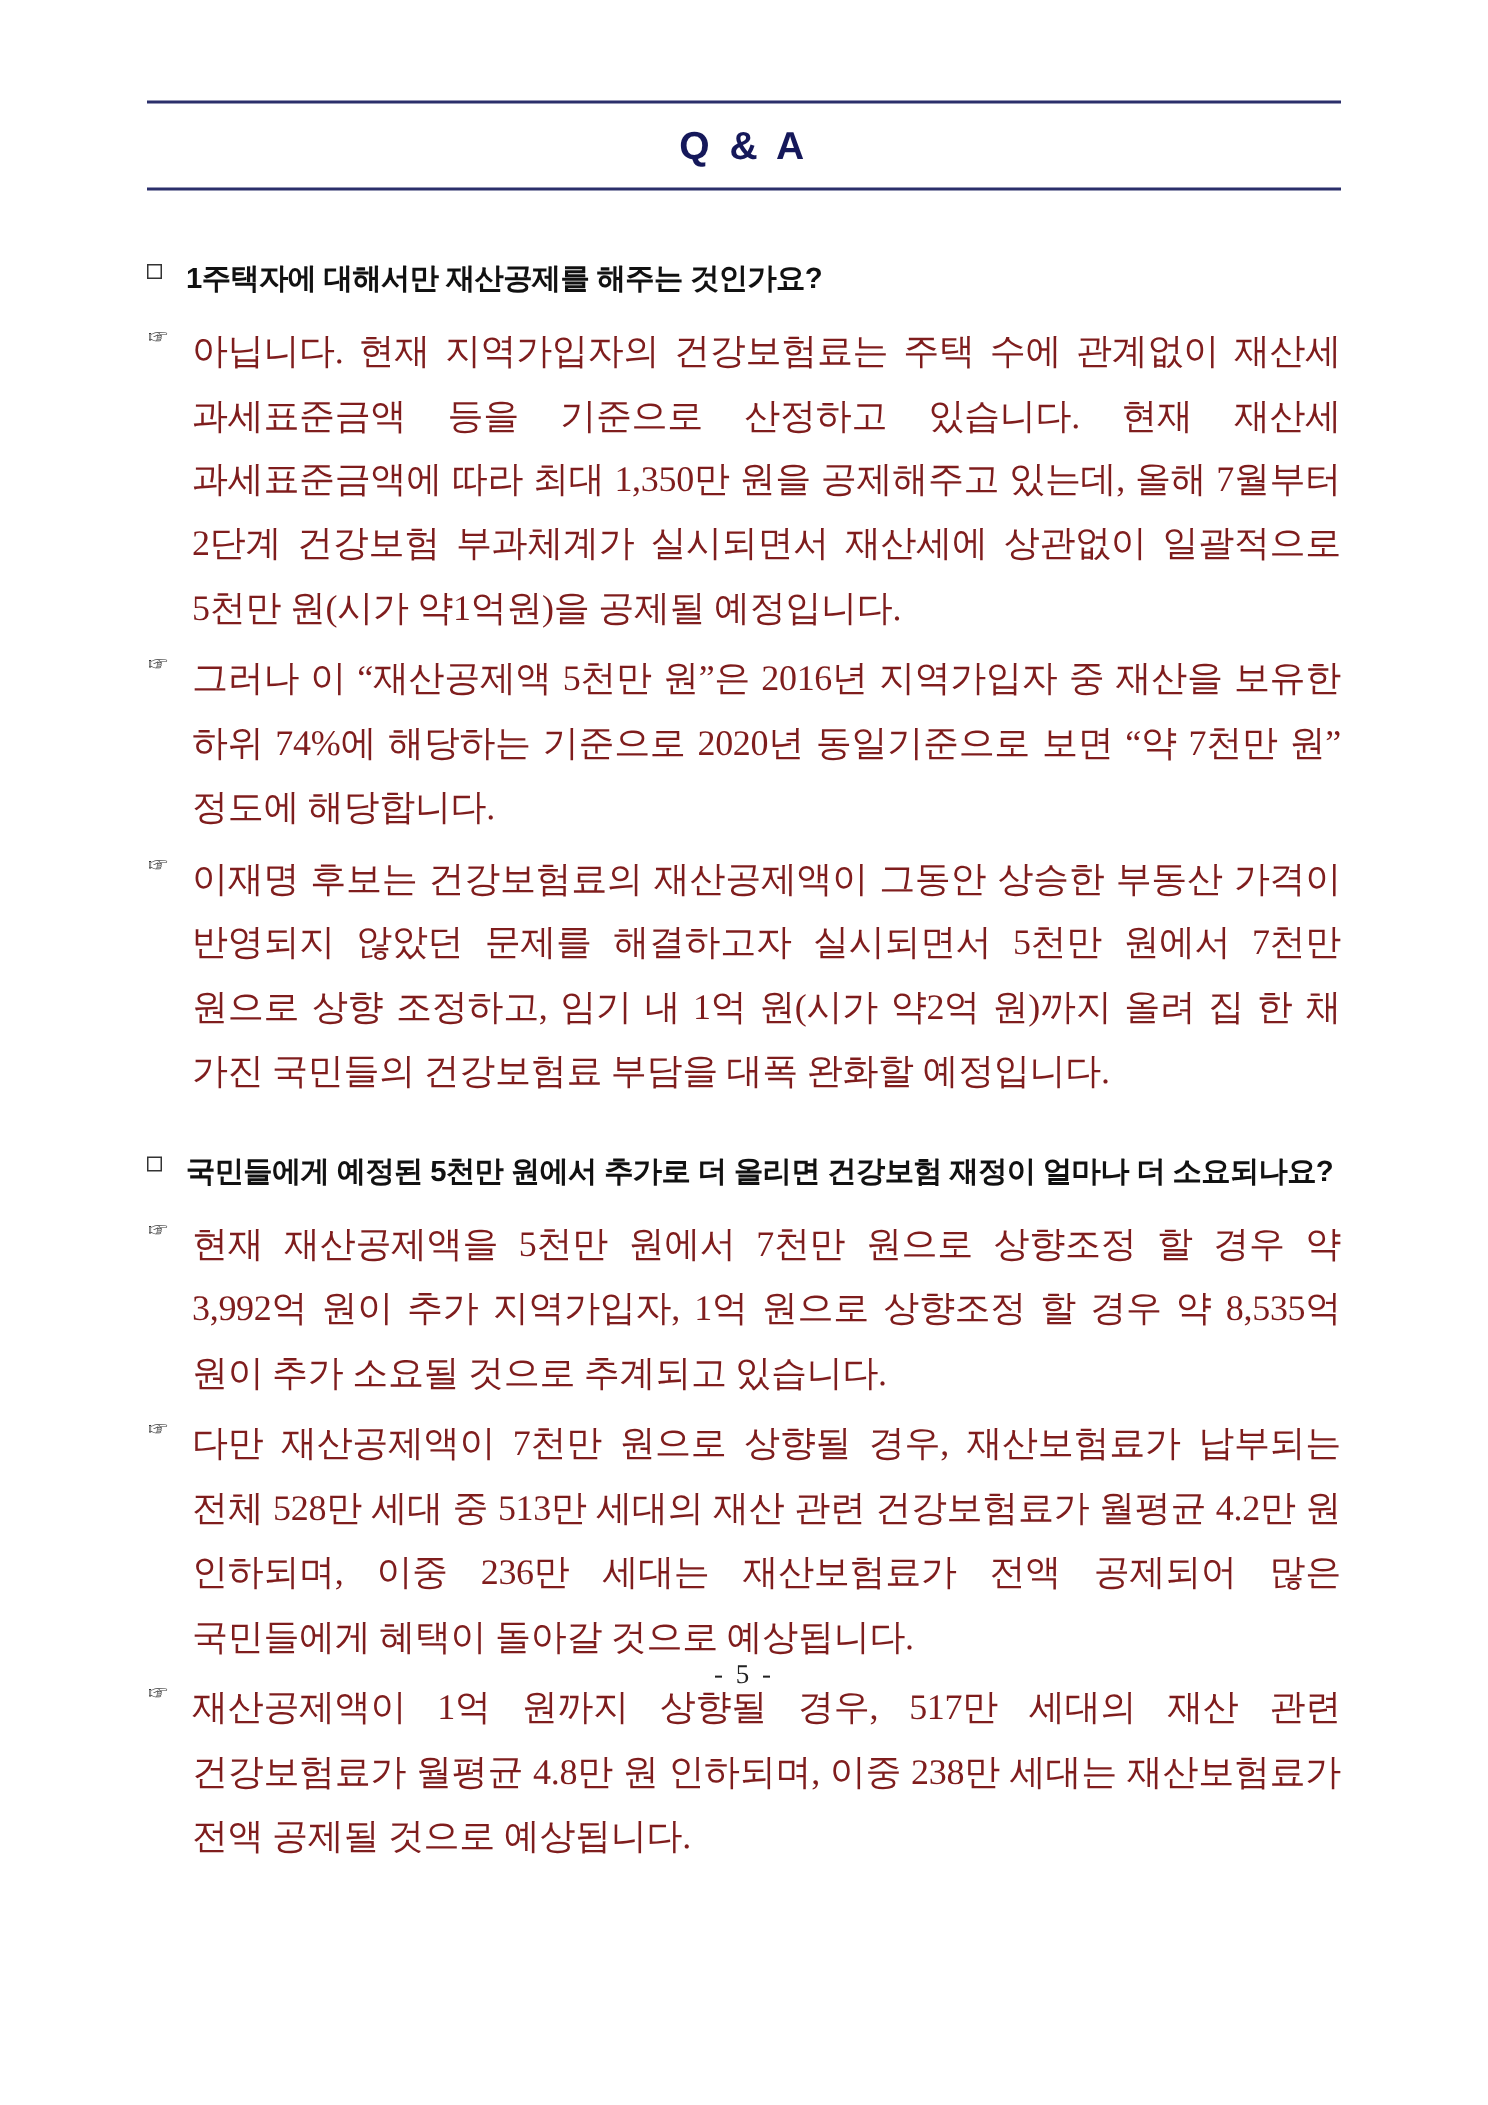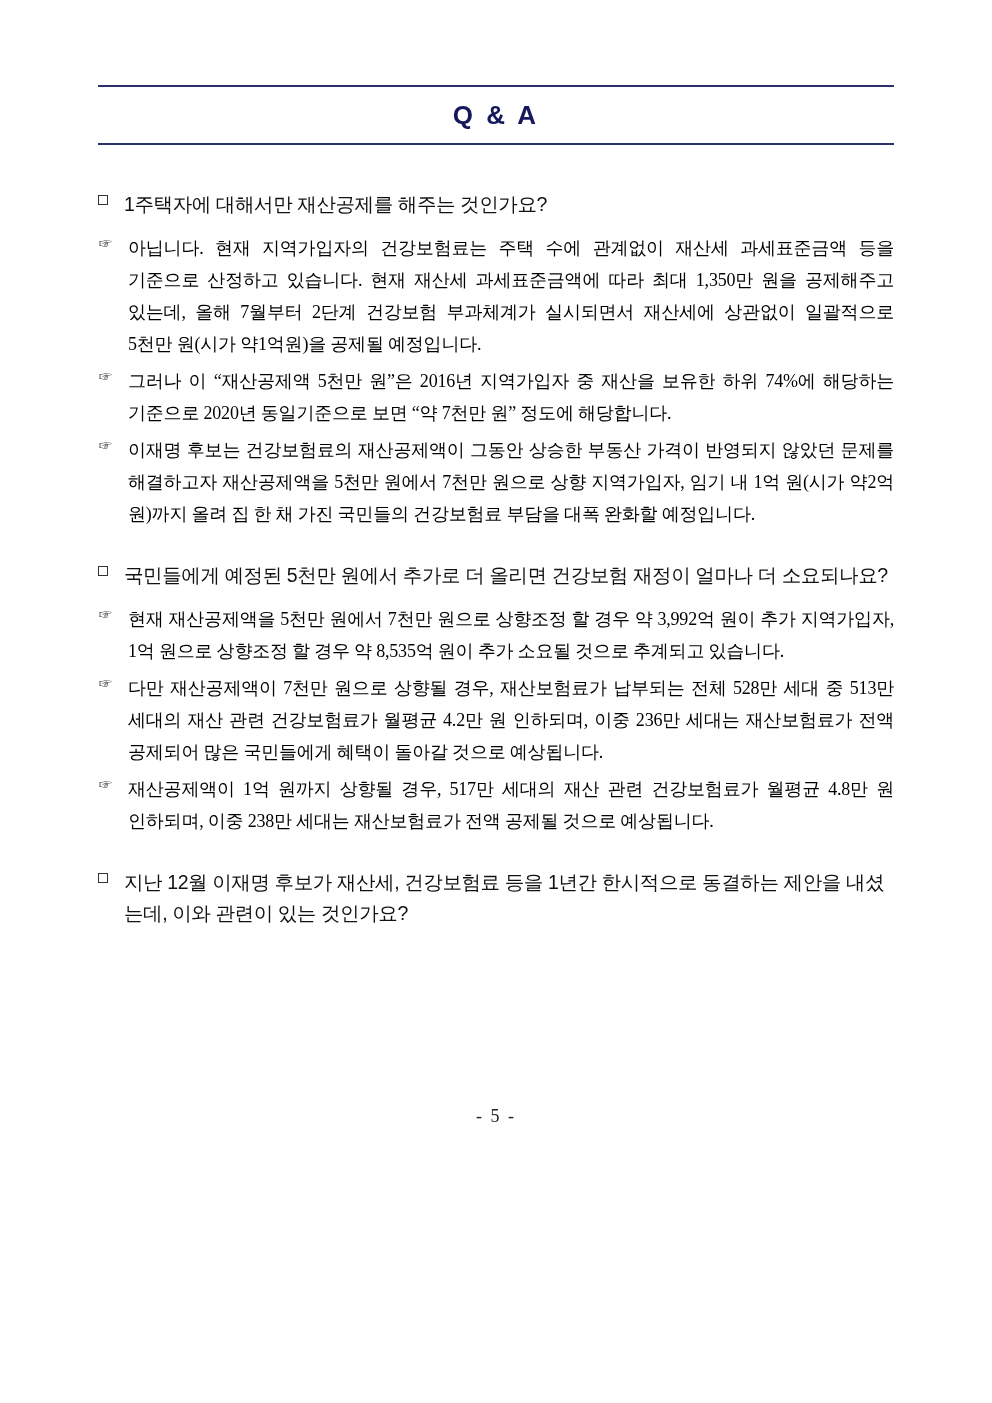--- a/index.html
+++ b/index.html
@@ -14,21 +14,21 @@
     color: #111111;
     position: relative;
     overflow: hidden;
   }
   .page {
     position: absolute;
     top: 0; left: 0;
     width: 992px;
     height: 1189px;
     box-sizing: border-box;
-    padding: 85px 98px 60px 98px;
+    padding: 67px 98px 60px 98px;
   }
   
   .title-block {
     margin: 0 0 44px 0;
   }
   .rule-top {
     border-top: 2px solid #2b2f6b;
     height: 0;
     margin: 0;
   }
@@ -65,21 +65,21 @@
   }
   .q-marker .sq {
     display: inline-block;
     width: 10px;
     height: 10px;
     border: 1.6px solid #333;
     box-sizing: border-box;
   }
   .q-text {
     font-family: "Liberation Sans", "DejaVu Sans", sans-serif;
-    font-weight: normal;
+    font-weight: bold;
     font-size: 19.5px;
     line-height: 1.58;
     letter-spacing: -0.4px;
     color: #111;
     flex: 1 1 auto;
   }
   .a-row {
     display: flex;
     align-items: flex-start;
     margin-bottom: 5px;
@@ -89,26 +89,26 @@
     width: 30px;
     padding-top: 3px;
     font-size: 15px;
     line-height: 1.2;
     color: #333;
     text-align: left;
   }
   .a-text {
     flex: 1 1 auto;
     font-family: "Liberation Serif", "DejaVu Serif", serif;
-    font-size: 18px;
+    font-size: 24px;
     line-height: 1.78;
     letter-spacing: -0.2px;
     text-align: justify;
     text-justify: inter-character;
-    color: #000000;
+    color: #7f1d1d;
     word-break: keep-all;
   }
   .page-number {
     position: absolute;
     left: 0;
     right: 0;
     bottom: 62px;
     text-align: center;
     font-family: "Liberation Serif", "DejaVu Serif", serif;
     font-size: 18px;
@@ -135,21 +135,21 @@
     <div class="a-row">
       <div class="a-marker">☞</div>
       <div class="a-text">아닙니다. 현재 지역가입자의 건강보험료는 주택 수에 관계없이 재산세 과세표준금액 등을 기준으로 산정하고 있습니다. 현재 재산세 과세표준금액에 따라 최대 1,350만 원을 공제해주고 있는데, 올해 7월부터 2단계 건강보험 부과체계가 실시되면서 재산세에 상관없이 일괄적으로 5천만 원(시가 약1억원)을 공제될 예정입니다.</div>
     </div>
     <div class="a-row">
       <div class="a-marker">☞</div>
       <div class="a-text">그러나 이 “재산공제액 5천만 원”은 2016년 지역가입자 중 재산을 보유한 하위 74%에 해당하는 기준으로 2020년 동일기준으로 보면 “약 7천만 원” 정도에 해당합니다.</div>
     </div>
     <div class="a-row">
       <div class="a-marker">☞</div>
-      <div class="a-text">이재명 후보는 건강보험료의 재산공제액이 그동안 상승한 부동산 가격이 반영되지 않았던 문제를 해결하고자 재산공제액을 5천만 원에서 7천만 원으로 상향 지역가입자, 임기 내 1억 원(시가 약2억 원)까지 올려 집 한 채 가진 국민들의 건강보험료 부담을 대폭 완화할 예정입니다.</div>
+      <div class="a-text">이재명 후보는 건강보험료의 재산공제액이 그동안 상승한 부동산 가격이 반영되지 않았던 문제를 해결하고자 실시되면서 5천만 원에서 7천만 원으로 상향 조정하고, 임기 내 1억 원(시가 약2억 원)까지 올려 집 한 채 가진 국민들의 건강보험료 부담을 대폭 완화할 예정입니다.</div>
     </div>
   </div>
 
   <div class="qa-group">
     <div class="q-row">
       <div class="q-marker"><span class="sq"></span></div>
       <div class="q-text">국민들에게 예정된 5천만 원에서 추가로 더 올리면 건강보험 재정이 얼마나 더 소요되나요?</div>
     </div>
     <div class="a-row">
       <div class="a-marker">☞</div>
@@ -158,21 +158,15 @@
     <div class="a-row">
       <div class="a-marker">☞</div>
       <div class="a-text">다만 재산공제액이 7천만 원으로 상향될 경우, 재산보험료가 납부되는 전체 528만 세대 중 513만 세대의 재산 관련 건강보험료가 월평균 4.2만 원 인하되며, 이중 236만 세대는 재산보험료가 전액 공제되어 많은 국민들에게 혜택이 돌아갈 것으로 예상됩니다.</div>
     </div>
     <div class="a-row">
       <div class="a-marker">☞</div>
       <div class="a-text">재산공제액이 1억 원까지 상향될 경우, 517만 세대의 재산 관련 건강보험료가 월평균 4.8만 원 인하되며, 이중 238만 세대는 재산보험료가 전액 공제될 것으로 예상됩니다.</div>
     </div>
   </div>
 
-  <div class="qa-group">
-    <div class="q-row">
-      <div class="q-marker"><span class="sq"></span></div>
-      <div class="q-text">지난 12월 이재명 후보가 재산세, 건강보험료 등을 1년간 한시적으로 동결하는 제안을 내셨는데, 이와 관련이 있는 것인가요?</div>
-    </div>
-  </div>
 
   <div class="page-number">- 5 -</div>
 </div>
 
 </body></html>

